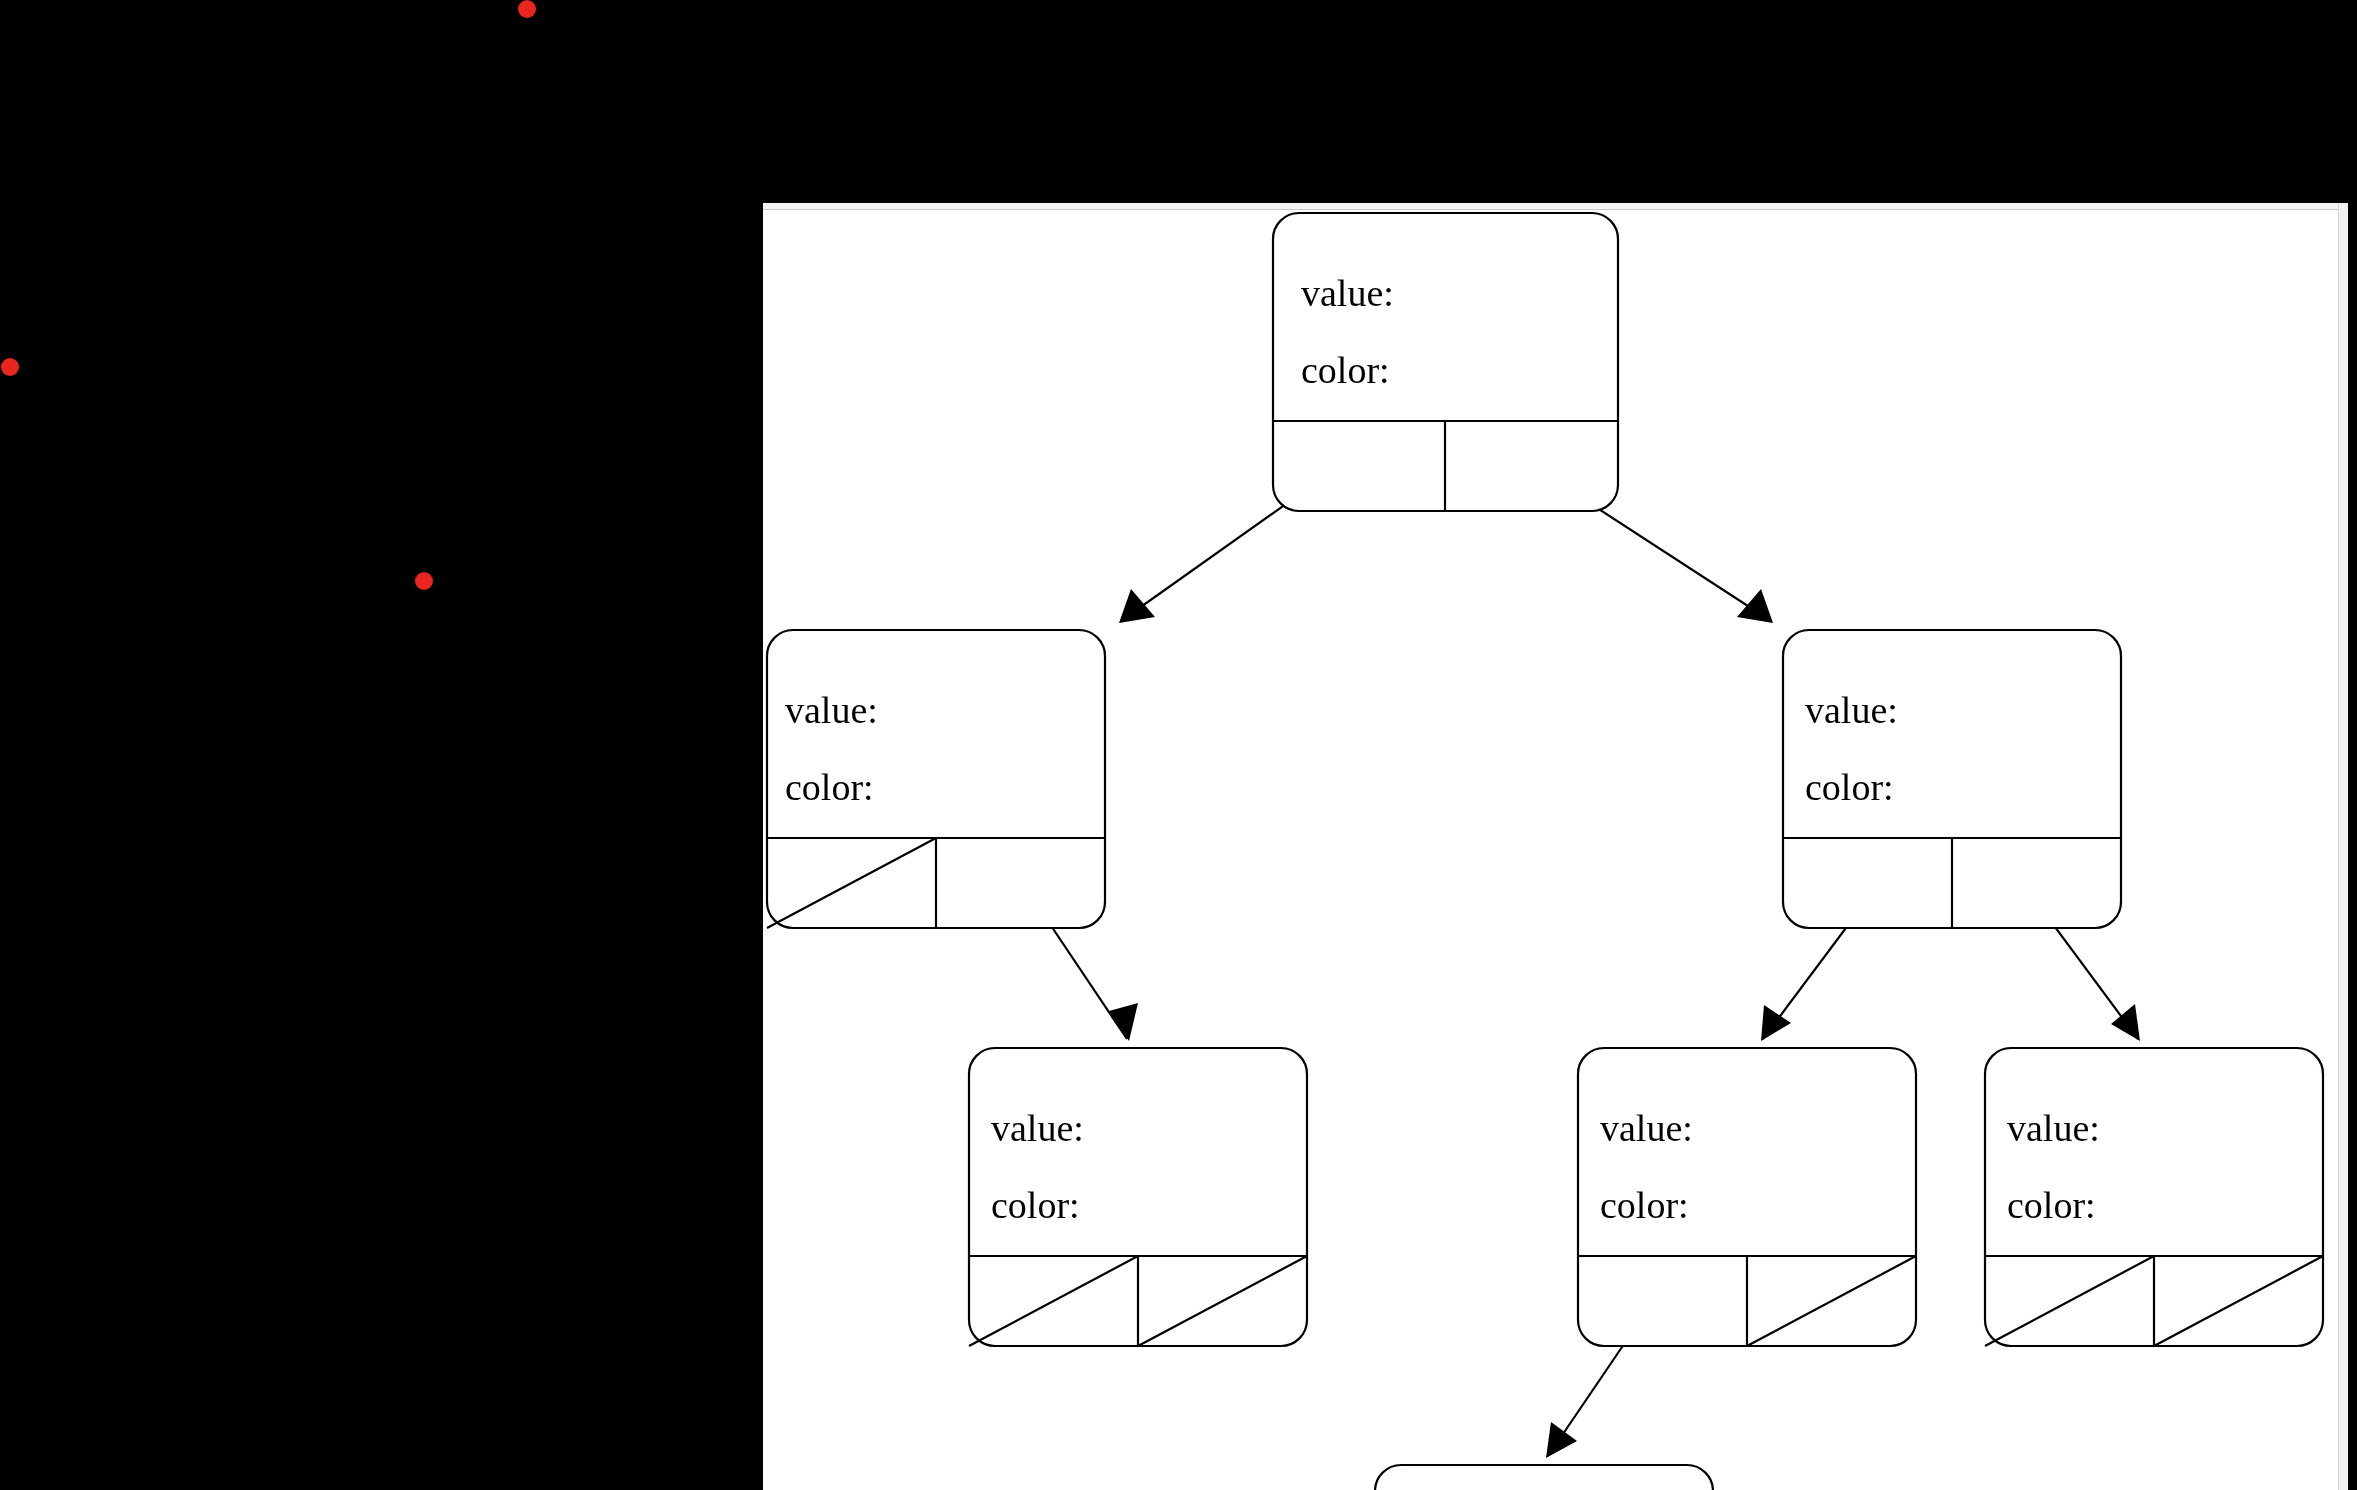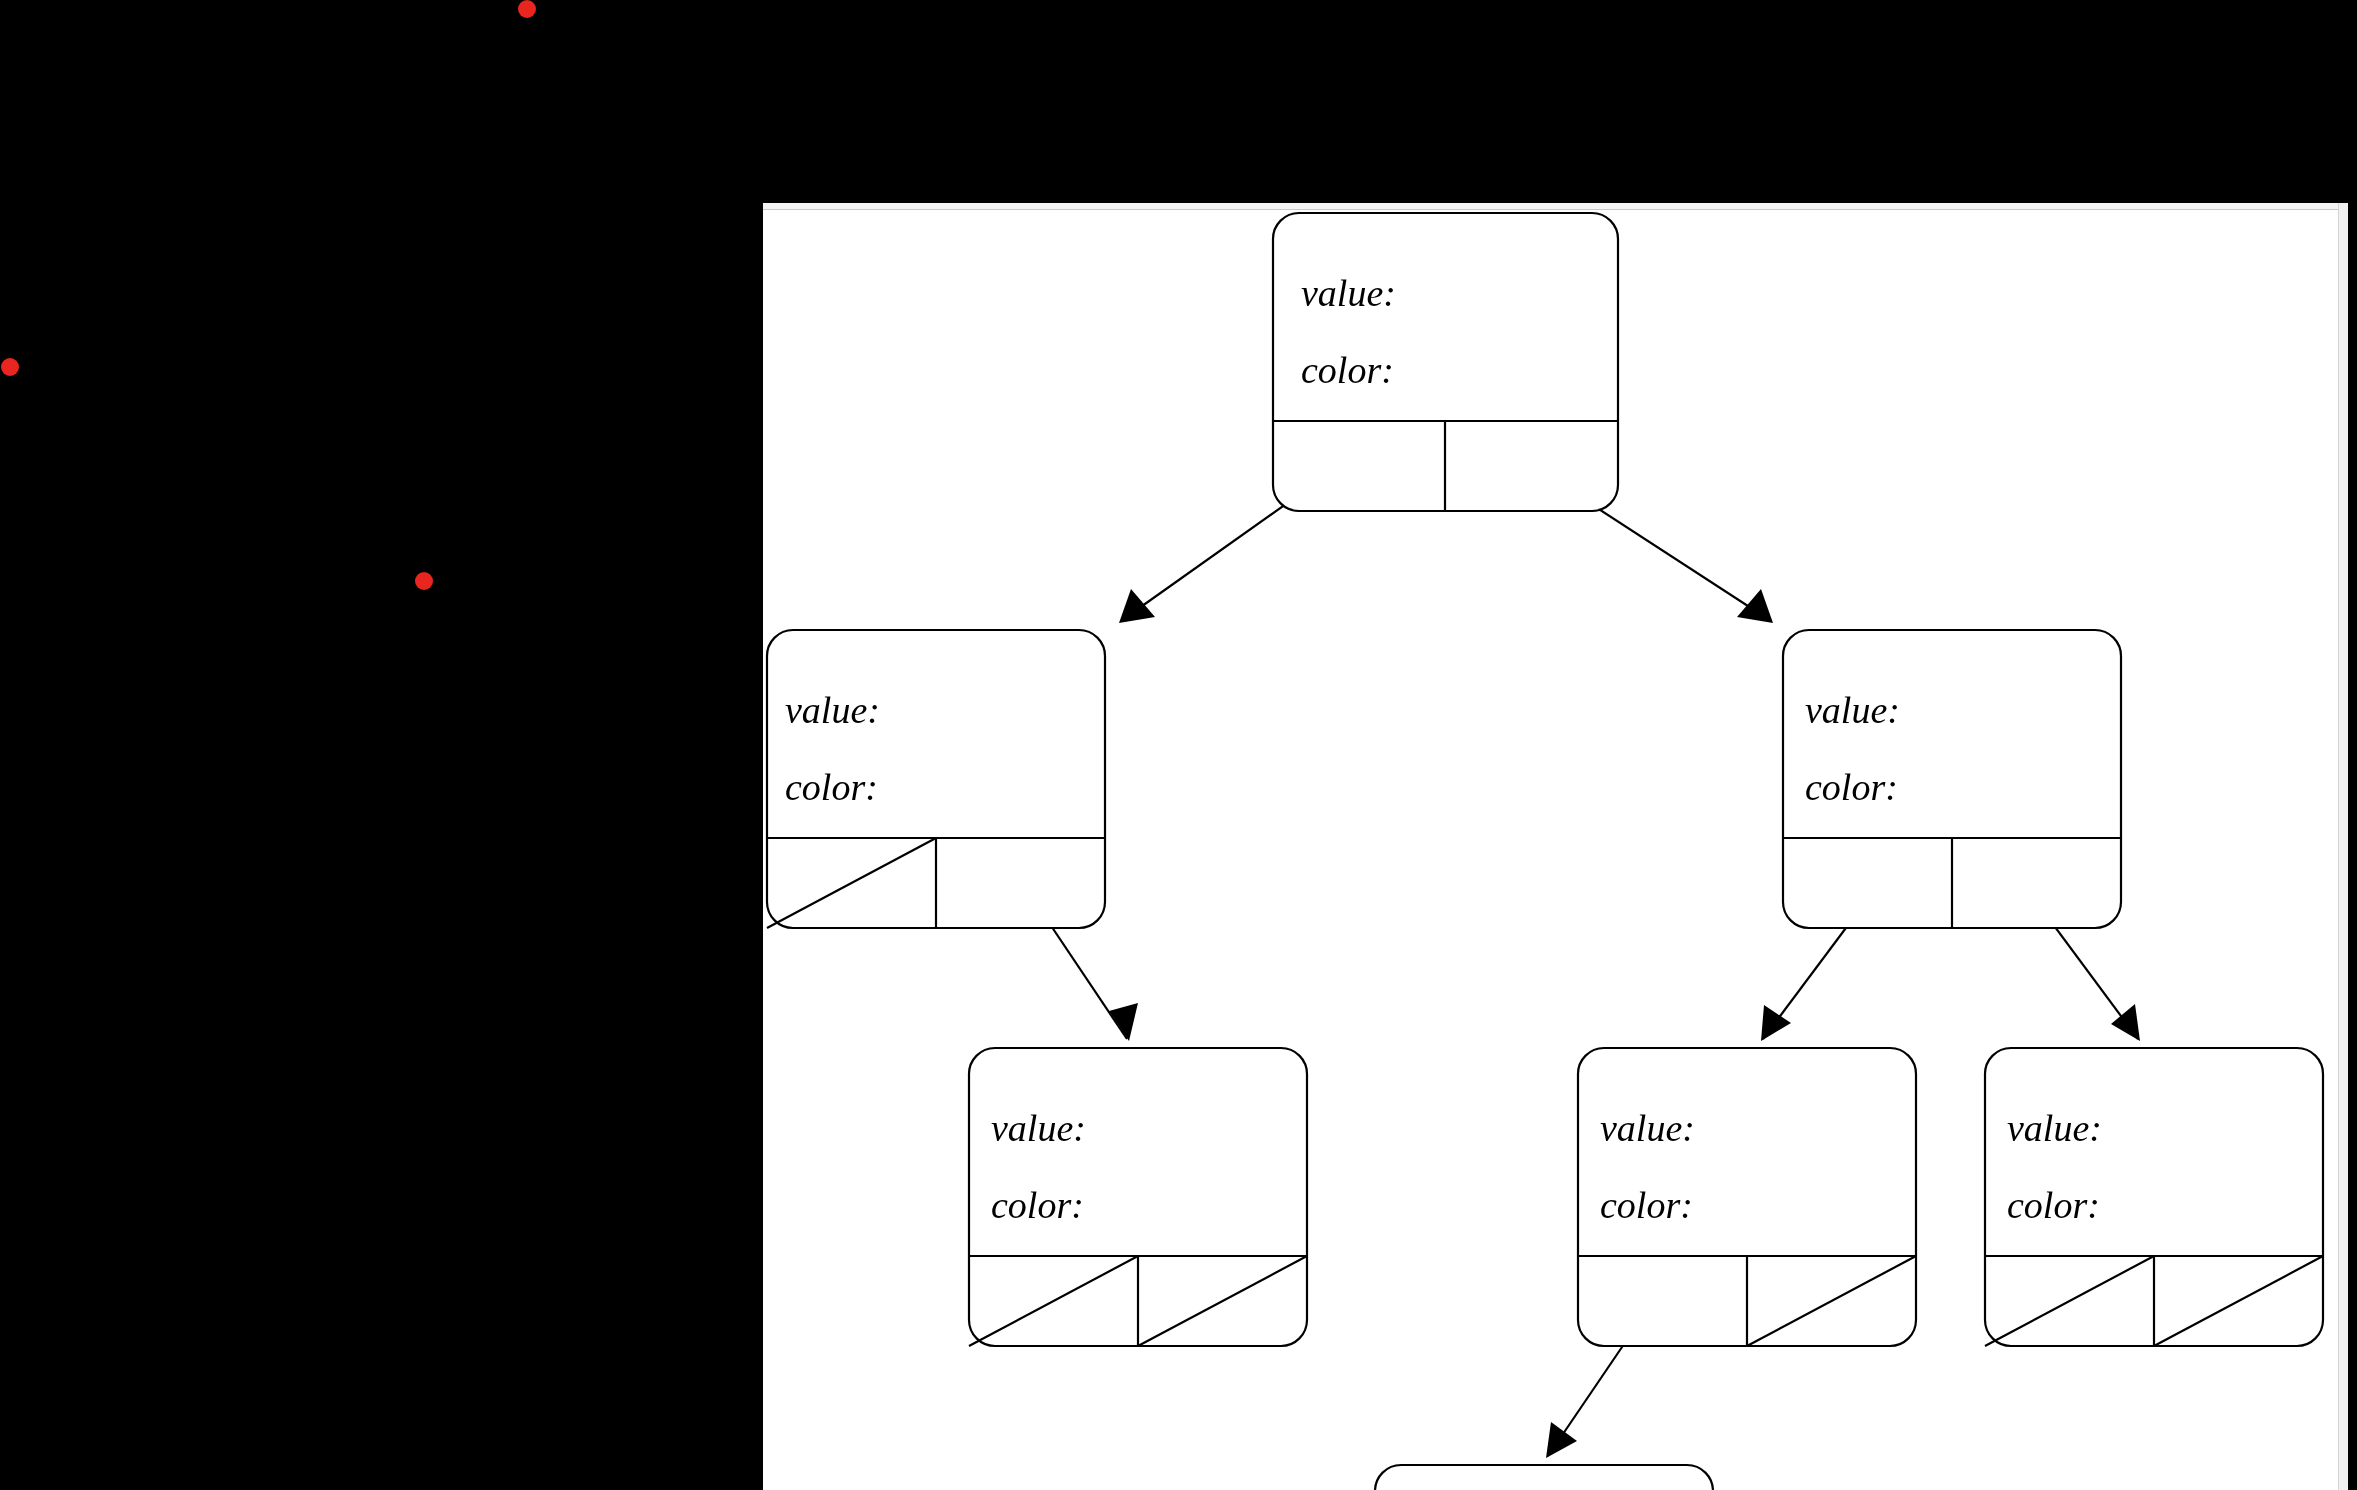--- a/index.html
+++ b/index.html
@@ -1,18 +1,18 @@
 <!DOCTYPE html>
 <html><head>
 <meta charset="utf-8">
 <style>
   html,body{margin:0;padding:0;background:#000;}
   body{width:2357px;height:1490px;overflow:hidden;
        font-family:"Liberation Serif","DejaVu Serif",serif;}
-  #root{position:relative;width:2357px;height:1490px;background:#000;font-style:italic;}
+  #root{position:relative;width:2357px;height:1490px;background:#000;}
 
   
   .marker-dot{position:absolute;border-radius:50%;background:#e8251f;}
 
   
   #panel{position:absolute;left:763px;top:203px;width:1585px;height:1287px;
          background:#ffffff;overflow:hidden;}
   #panel-topband{position:absolute;left:0;top:0;width:100%;height:6px;
          background:#f4f4f4;border-bottom:1px solid #c8c8c8;}
   #panel-rightrail{position:absolute;right:0;top:0;width:9px;height:100%;

